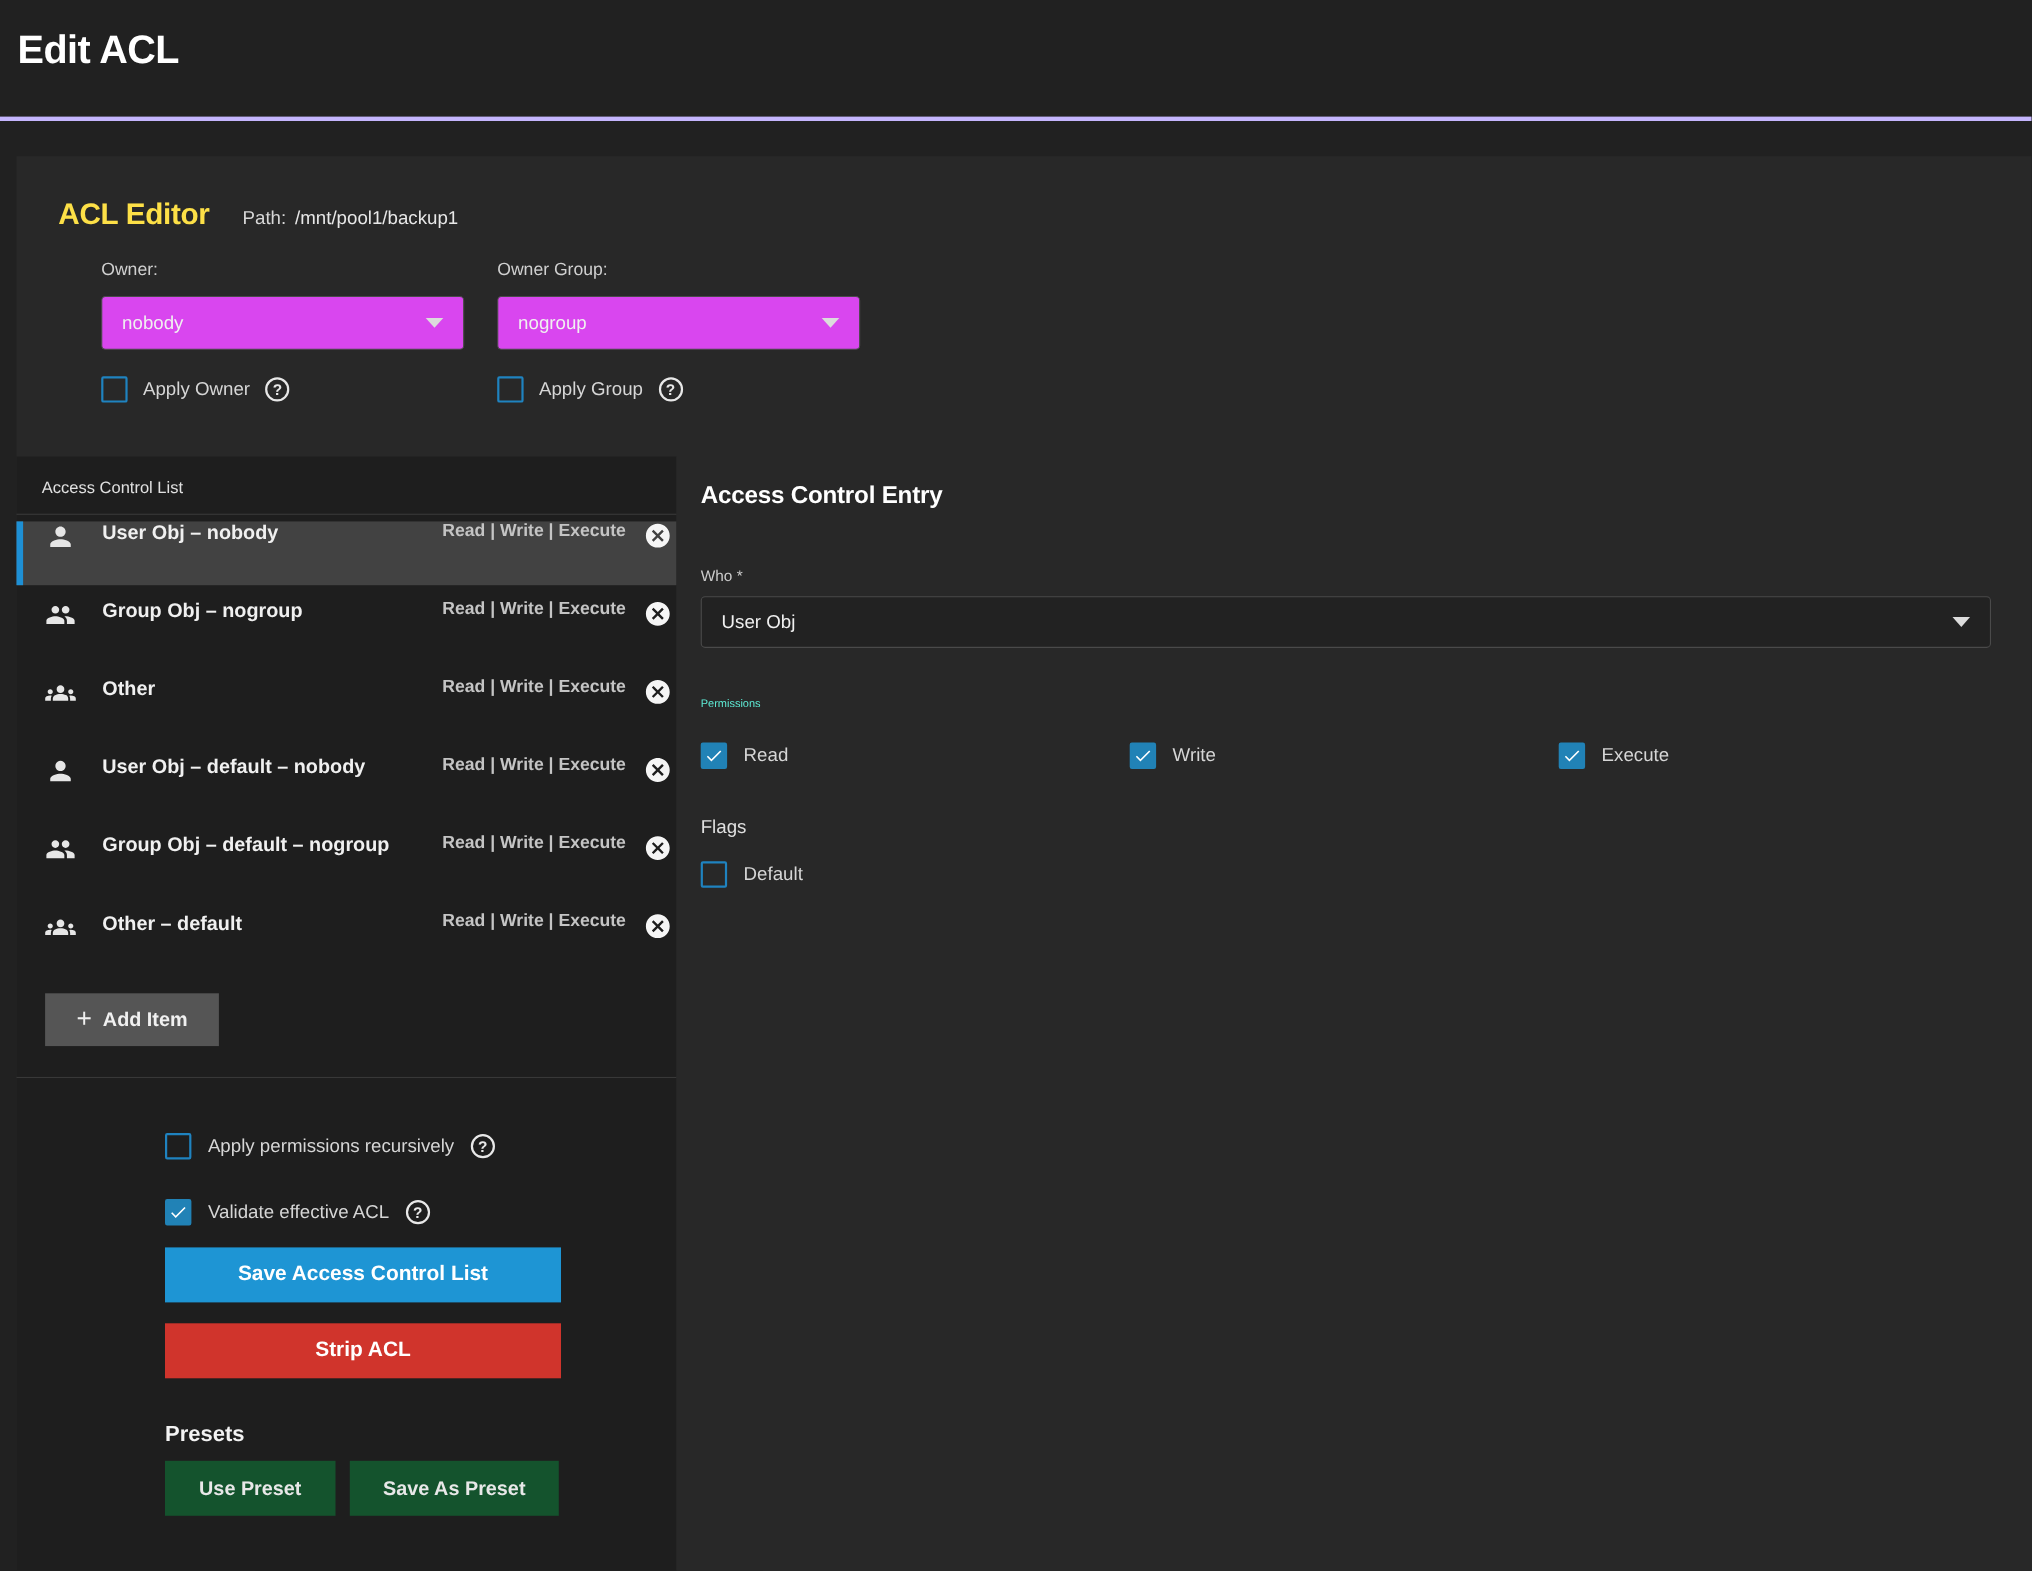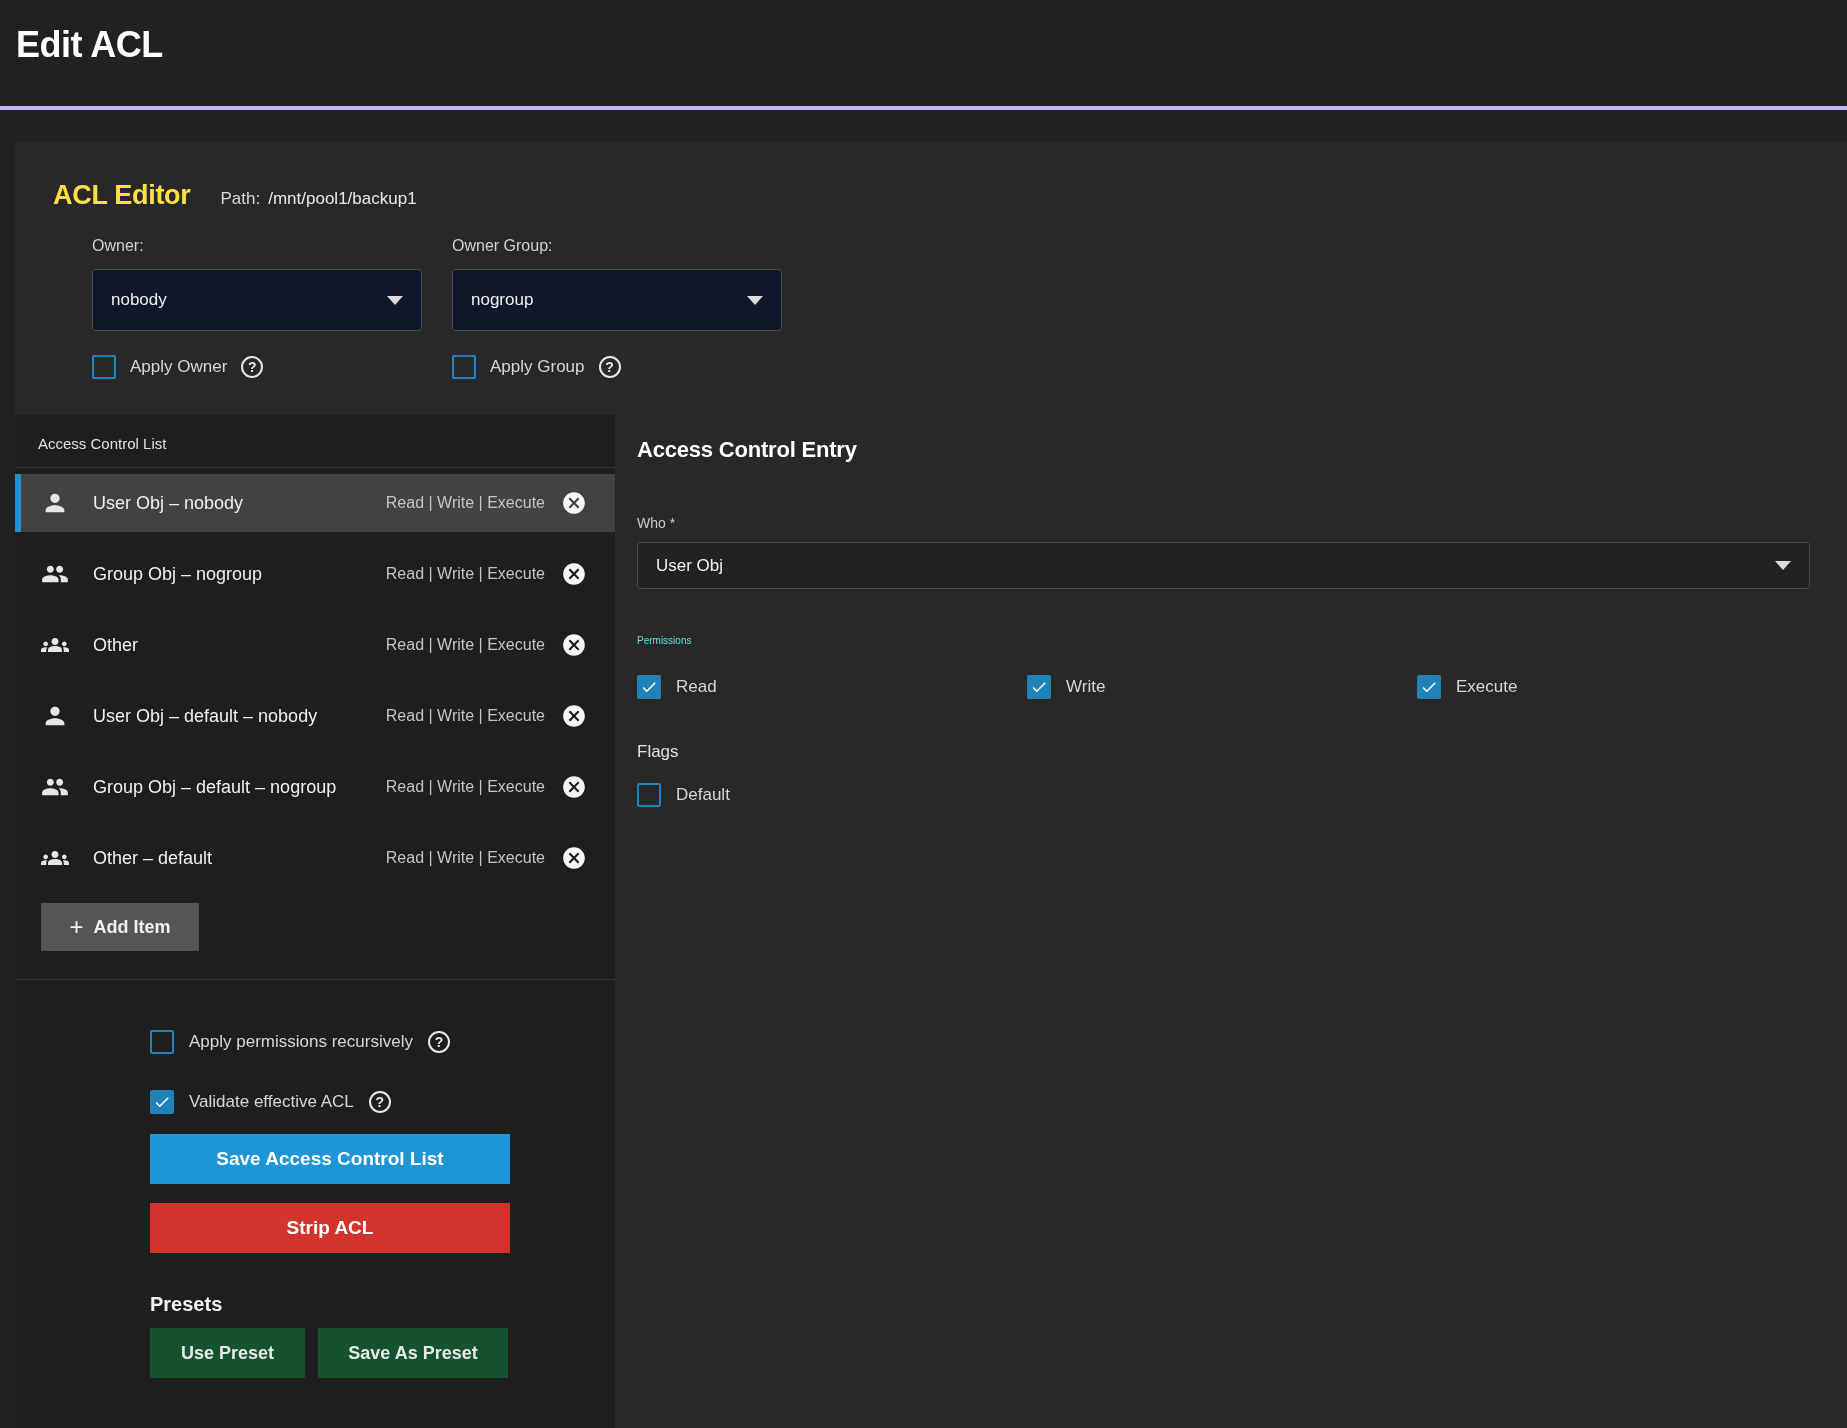--- a/index.html
+++ b/index.html
@@ -18,21 +18,21 @@
   
   .editor-head { padding:38px 0 0 38px; height:273px; flex:0 0 auto; }
   .editor-title-row { display:flex; align-items:baseline; gap:30px; }
   .editor-title { font-size:27px; font-weight:700; color:#fde047; letter-spacing:-0.3px; }
   .path-wrap { font-size:17px; color:#d8d8d8; }
   .path-wrap .path-value { margin-left:8px; color:#e8e8e8; }
   .owner-cols { display:flex; margin-top:26px; margin-left:39px; gap:30px;align-items:flex-end; }
   .owner-col { width:330px; }
   .field-label { font-size:16px; color:#d0d0d0; margin-bottom:14px; }
   .select-box {
-    height:62px; background:#0f172a; border:1px solid #4a4a4a; border-radius:4px;
+    height:49px; background:#d946ef; border:1px solid #4a4a4a; border-radius:4px;
     display:flex; align-items:center; justify-content:space-between;
     padding:0 18px; cursor:pointer;
   }
   .select-box .select-value { font-size:17px; color:#f0f0f0; }
   .caret { width:0; height:0; border-left:8px solid transparent; border-right:8px solid transparent; border-top:9px solid #dcdcdc; }
   .apply-row { display:flex; align-items:center; margin-top:24px; gap:14px; }
 
   
   .checkbox {
     width:24px; height:24px; border:2px solid #1f83c0; border-radius:2px;
@@ -52,22 +52,22 @@
 
   
   .split { flex:1; display:flex; align-items:stretch; min-height:0; }
   .left-col { width:600px; flex:0 0 auto; background:#1e1e1e; }
   .right-col { flex:1; padding:22px 37px 0 22px; background:#282828; }
 
   
   .list-header { padding:20px 24px 15px 23px; font-size:15px; color:#e0e0e0; border-bottom:1px solid #3a3a3a; }
   .acl-list { padding-top:6px; }
   .acl-row {
-    height:58px; margin-bottom:13px; display:flex; align-items:center;
-    border-left:6px solid transparent; padding-left:20px; padding-right:28px; cursor:pointer;
+    height:58px; margin-bottom:13px; display:flex; 
+    border-left:6px solid transparent; padding-left:20px; padding-right:4px; cursor:pointer;font-weight:bold;
   }
   .acl-row.selected { background:#424242; border-left-color:#1e90d5; }
   .acl-row .row-icon { width:28px; height:28px; fill:#e6e6e6; flex:0 0 auto; }
   .acl-row .row-label { font-size:18px; color:#f0f0f0; margin-left:24px; flex:1; white-space:nowrap; }
   .acl-row .row-perms { font-size:16px; color:#c4c4c4; margin-right:16px; white-space:nowrap; }
   .acl-row .cancel-icon { width:26px; height:26px; fill:#f5f5f5; cursor:pointer; flex:0 0 auto; }
 
   .add-item-btn {
     margin:16px 0 0 26px; width:158px; height:48px; background:#555555; border:none;
     color:#f0f0f0; font-family:inherit; font-size:18px; font-weight:700;

